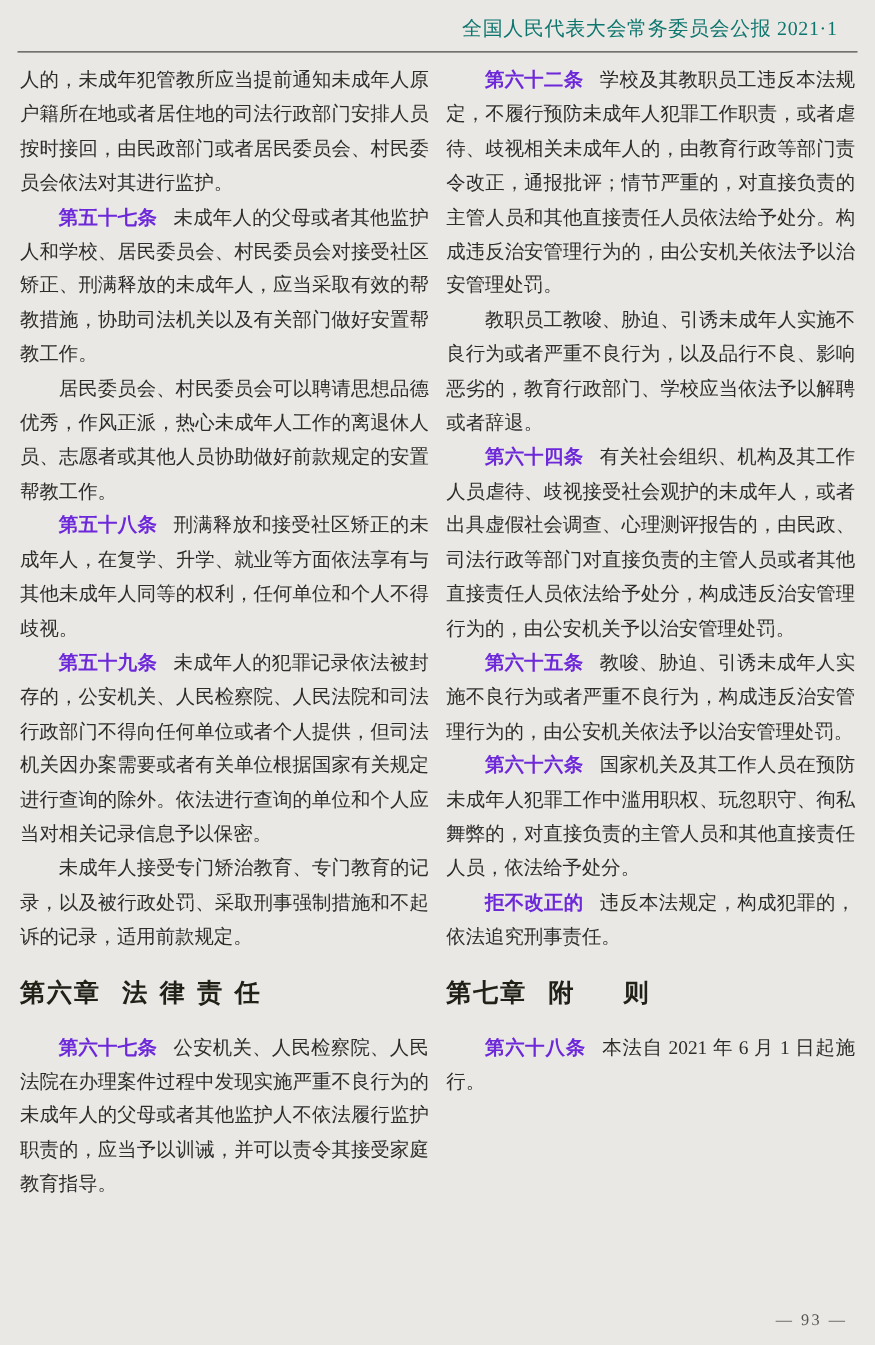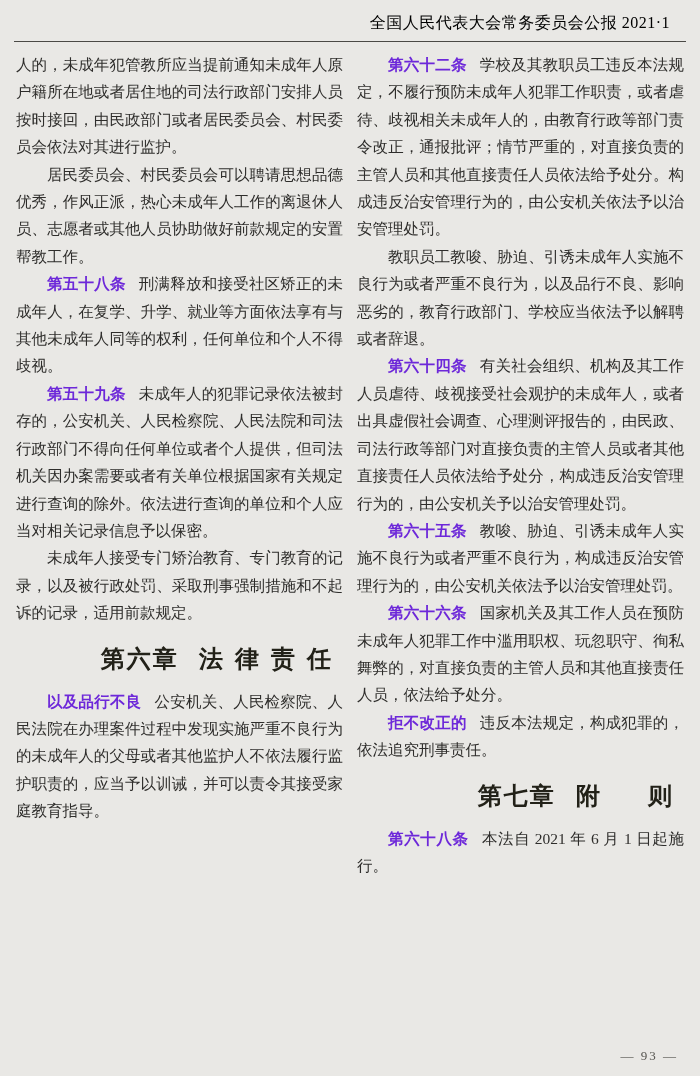--- a/index.html
+++ b/index.html
@@ -15,21 +15,21 @@
     color: #2e2d2b;
     overflow: hidden;
     box-sizing: border-box;
   }
   .page-header {
     text-align: right;
     padding: 13px 16px 7px 16px;
     margin: 0 14px;
     font-size: 16px;
     letter-spacing: 0.5px;
-    color: #000000;
+    color: #0f766e;
     border-bottom: 1.5px solid #4a4945;
   }
   .columns {
     display: flex;
     gap: 14px;
     padding: 9px 16px 0 16px;
     box-sizing: border-box;
   }
   .col {
     flex: 1 1 0;
@@ -45,24 +45,24 @@
   p.para.no-indent { text-indent: 0; }
   .lead {
     font-family: Liberation Sans, sans-serif;
     font-weight: 700;
     color: #6d28d9;
     margin-right: 0.85em;
   }
   .lead:empty { display: none; margin: 0; }
   h2.chapter {
     margin: 15px 0 13px 0;
-    text-align: right;
+    text-align: left;
     font-family: "Liberation Sans", "DejaVu Sans", sans-serif;
     font-weight: 700;
-    font-size: 24px;
+    font-size: 20px;
     line-height: 33px;
     color: #222118;
     text-indent: 0;
   }
   .chapter-number { margin-right: 0.85em; letter-spacing: 0.08em; }
   .chapter-title  { letter-spacing: 0.5em; }
   .page-footer {
     position: absolute;
     right: 22px;
     bottom: 12px;
@@ -77,28 +77,29 @@
 <div class="page">
 
   <div class="page-header">
     <span>全国人民代表大会常务委员会公报 2021·1</span>
   </div>
 
   <div class="columns">
 
     <div class="col">
       <p class="para no-indent"><span>人的，未成年犯管教所应当提前通知未成年人原户籍所在地或者居住地的司法行政部门安排人员按时接回，由民政部门或者居民委员会、村民委员会依法对其进行监护。</span></p>
+      <p class="para"><b class="lead">第五十七条</b><span>未成年人的父母或者其他监护人和学校、居民委员会、村民委员会对接受社区矫正、刑满释放的未成年人，应当采取有效的帮教措施，协助司法机关以及有关部门做好安置帮教工作。</span></p>
       <p class="para"><span>居民委员会、村民委员会可以聘请思想品德优秀，作风正派，热心未成年人工作的离退休人员、志愿者或其他人员协助做好前款规定的安置帮教工作。</span></p>
       <p class="para"><b class="lead">第五十八条</b><span>刑满释放和接受社区矫正的未成年人，在复学、升学、就业等方面依法享有与其他未成年人同等的权利，任何单位和个人不得歧视。</span></p>
       <p class="para"><b class="lead">第五十九条</b><span>未成年人的犯罪记录依法被封存的，公安机关、人民检察院、人民法院和司法行政部门不得向任何单位或者个人提供，但司法机关因办案需要或者有关单位根据国家有关规定进行查询的除外。依法进行查询的单位和个人应当对相关记录信息予以保密。</span></p>
       <p class="para"><span>未成年人接受专门矫治教育、专门教育的记录，以及被行政处罚、采取刑事强制措施和不起诉的记录，适用前款规定。</span></p>
 
       <h2 class="chapter"><span class="chapter-number">第六章</span><span class="chapter-title">法律责任</span></h2>
 
-      <p class="para"><b class="lead">以及品行不良</b><span>公安机关、人民检察院、人民法院在办理案件过程中发现实施严重不良行为的未成年人的父母或者其他监护人不依法履行监护职责的，应当予以训诫，并可以责令其接受家庭教育指导。</span></p>
+      <p class="para"><b class="lead">第六十七条</b><span>公安机关、人民检察院、人民法院在办理案件过程中发现实施严重不良行为的未成年人的父母或者其他监护人不依法履行监护职责的，应当予以训诫，并可以责令其接受家庭教育指导。</span></p>
     </div>
 
     <div class="col">
       <p class="para"><b class="lead">第六十二条</b><span>学校及其教职员工违反本法规定，不履行预防未成年人犯罪工作职责，或者虐待、歧视相关未成年人的，由教育行政等部门责令改正，通报批评；情节严重的，对直接负责的主管人员和其他直接责任人员依法给予处分。构成违反治安管理行为的，由公安机关依法予以治安管理处罚。</span></p>
       <p class="para"><span>教职员工教唆、胁迫、引诱未成年人实施不良行为或者严重不良行为，以及品行不良、影响恶劣的，教育行政部门、学校应当依法予以解聘或者辞退。</span></p>
       <p class="para"><b class="lead">第六十四条</b><span>有关社会组织、机构及其工作人员虐待、歧视接受社会观护的未成年人，或者出具虚假社会调查、心理测评报告的，由民政、司法行政等部门对直接负责的主管人员或者其他直接责任人员依法给予处分，构成违反治安管理行为的，由公安机关予以治安管理处罚。</span></p>
       <p class="para"><b class="lead">第六十五条</b><span>教唆、胁迫、引诱未成年人实施不良行为或者严重不良行为，构成违反治安管理行为的，由公安机关依法予以治安管理处罚。</span></p>
       <p class="para"><b class="lead">第六十六条</b><span>国家机关及其工作人员在预防未成年人犯罪工作中滥用职权、玩忽职守、徇私舞弊的，对直接负责的主管人员和其他直接责任人员，依法给予处分。</span></p>
       <p class="para"><b class="lead">拒不改正的</b><span>违反本法规定，构成犯罪的，依法追究刑事责任。</span></p>
 

